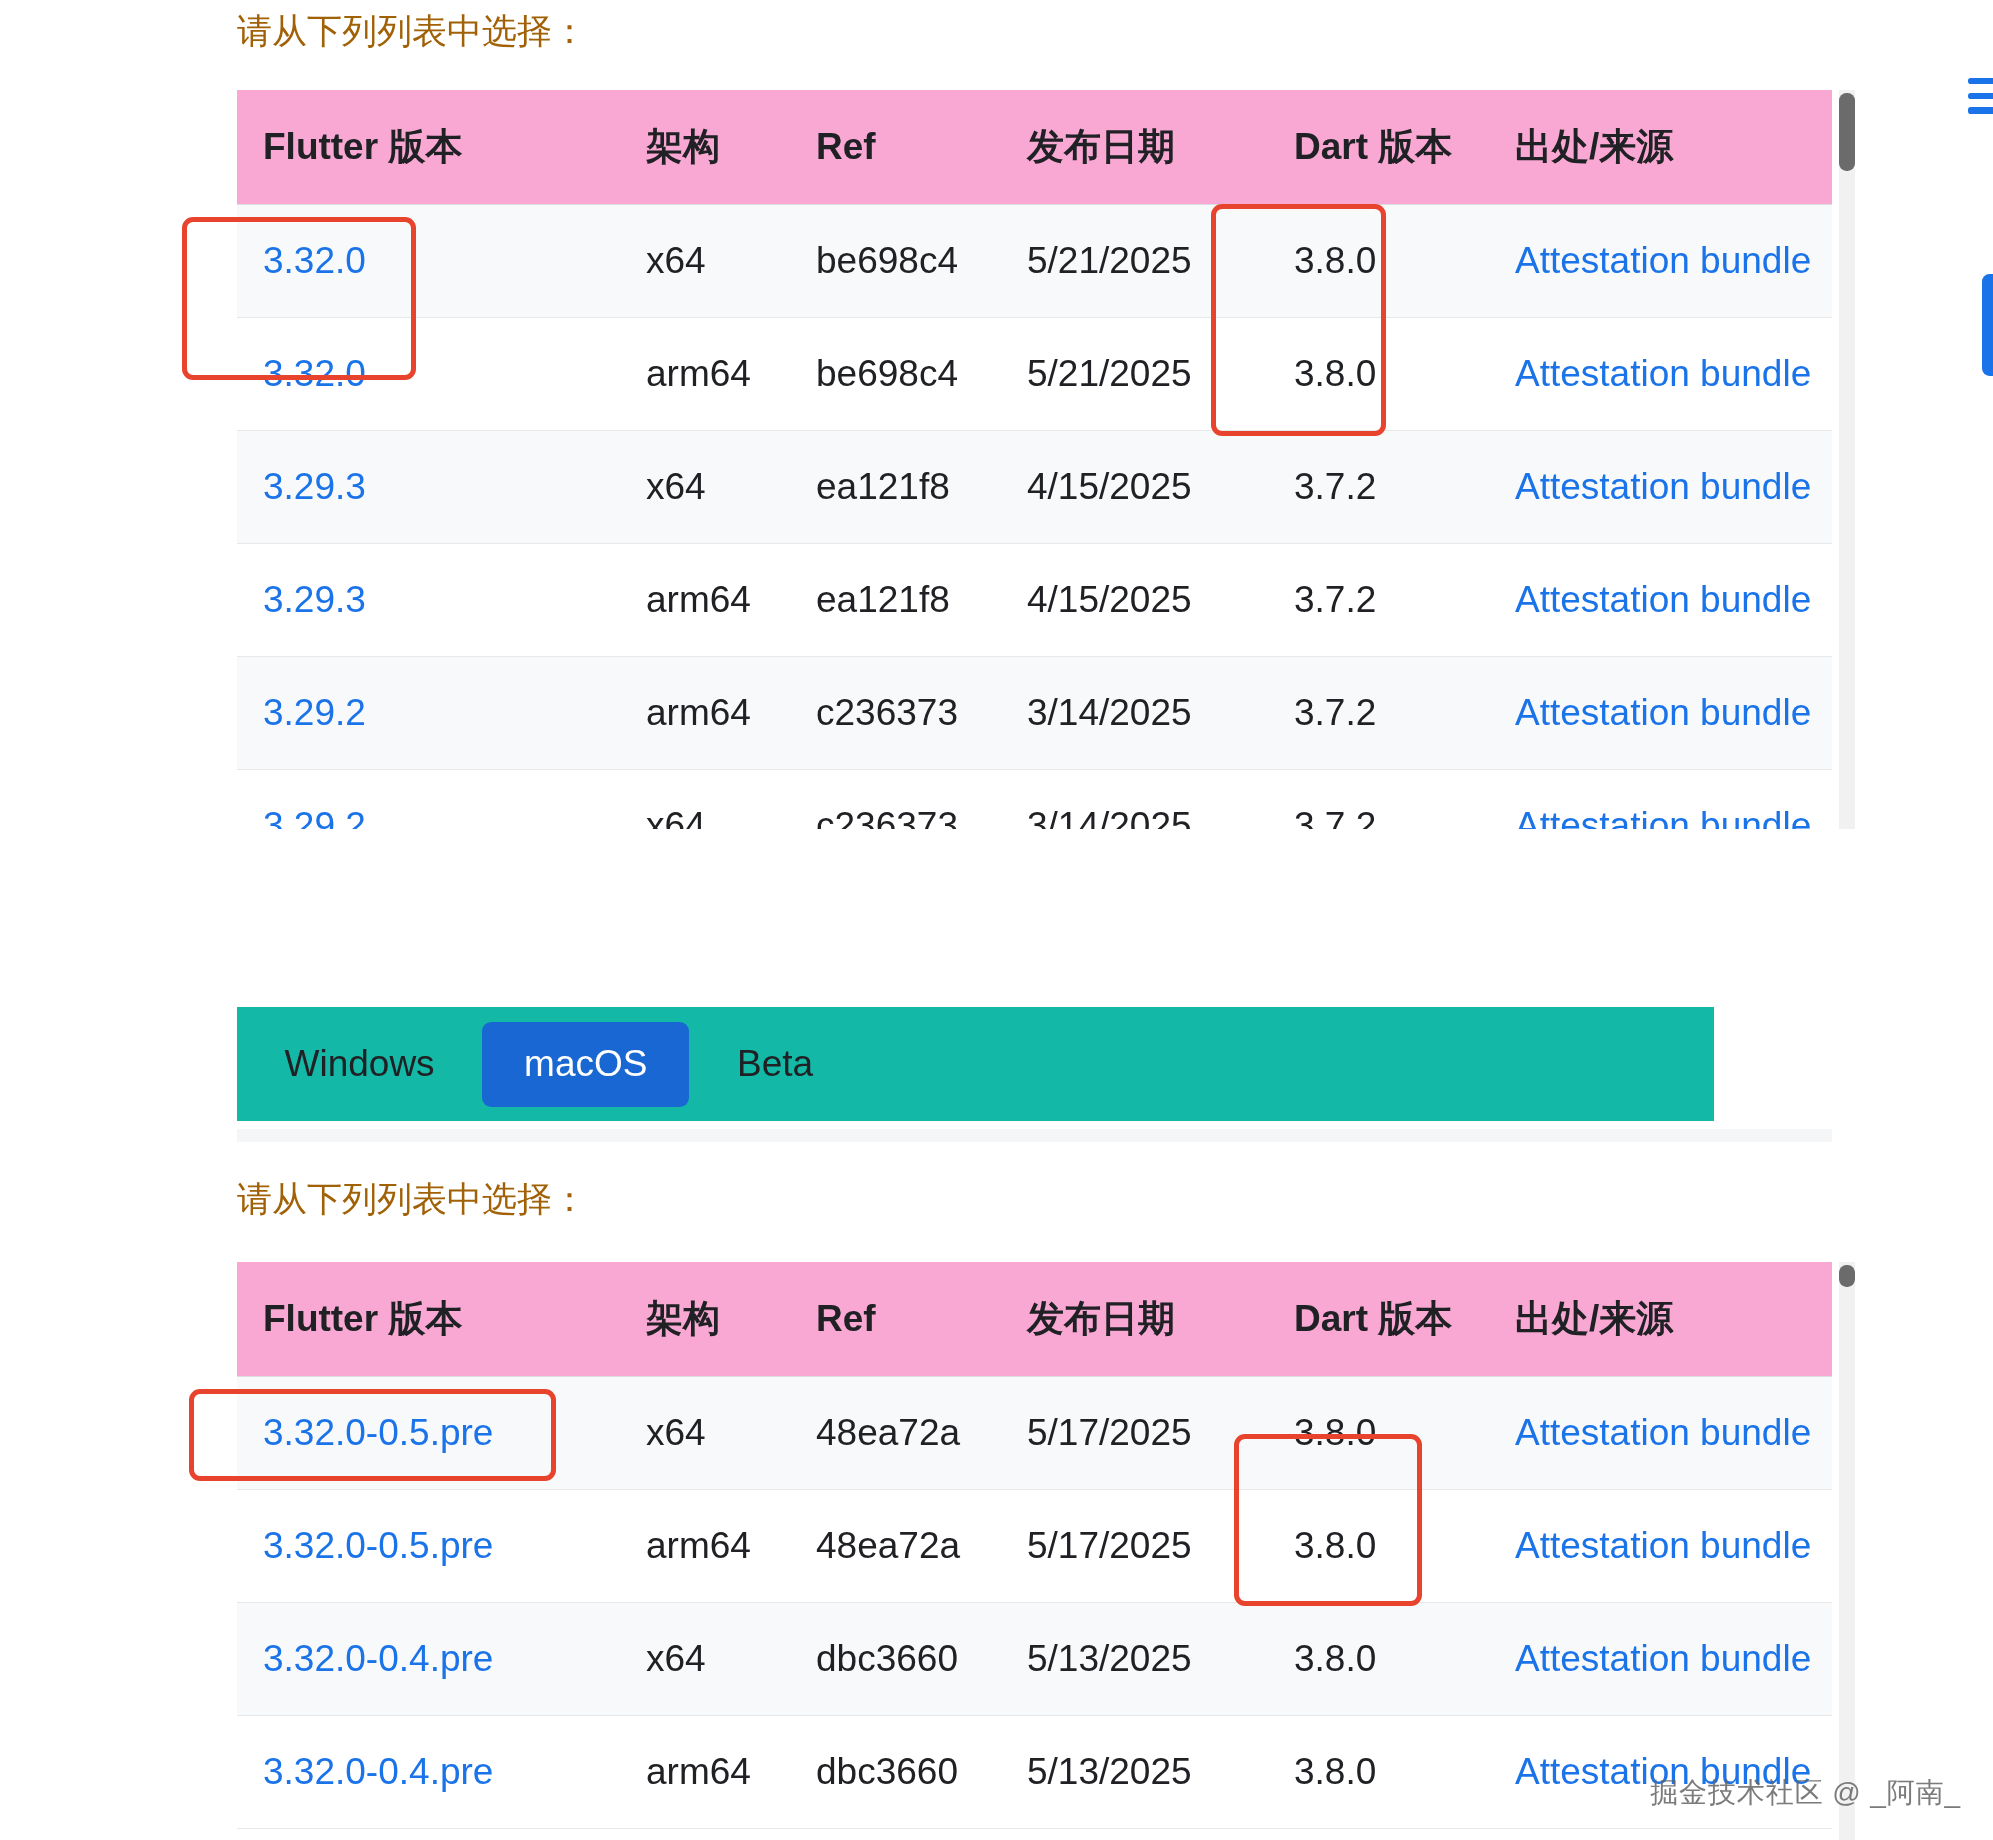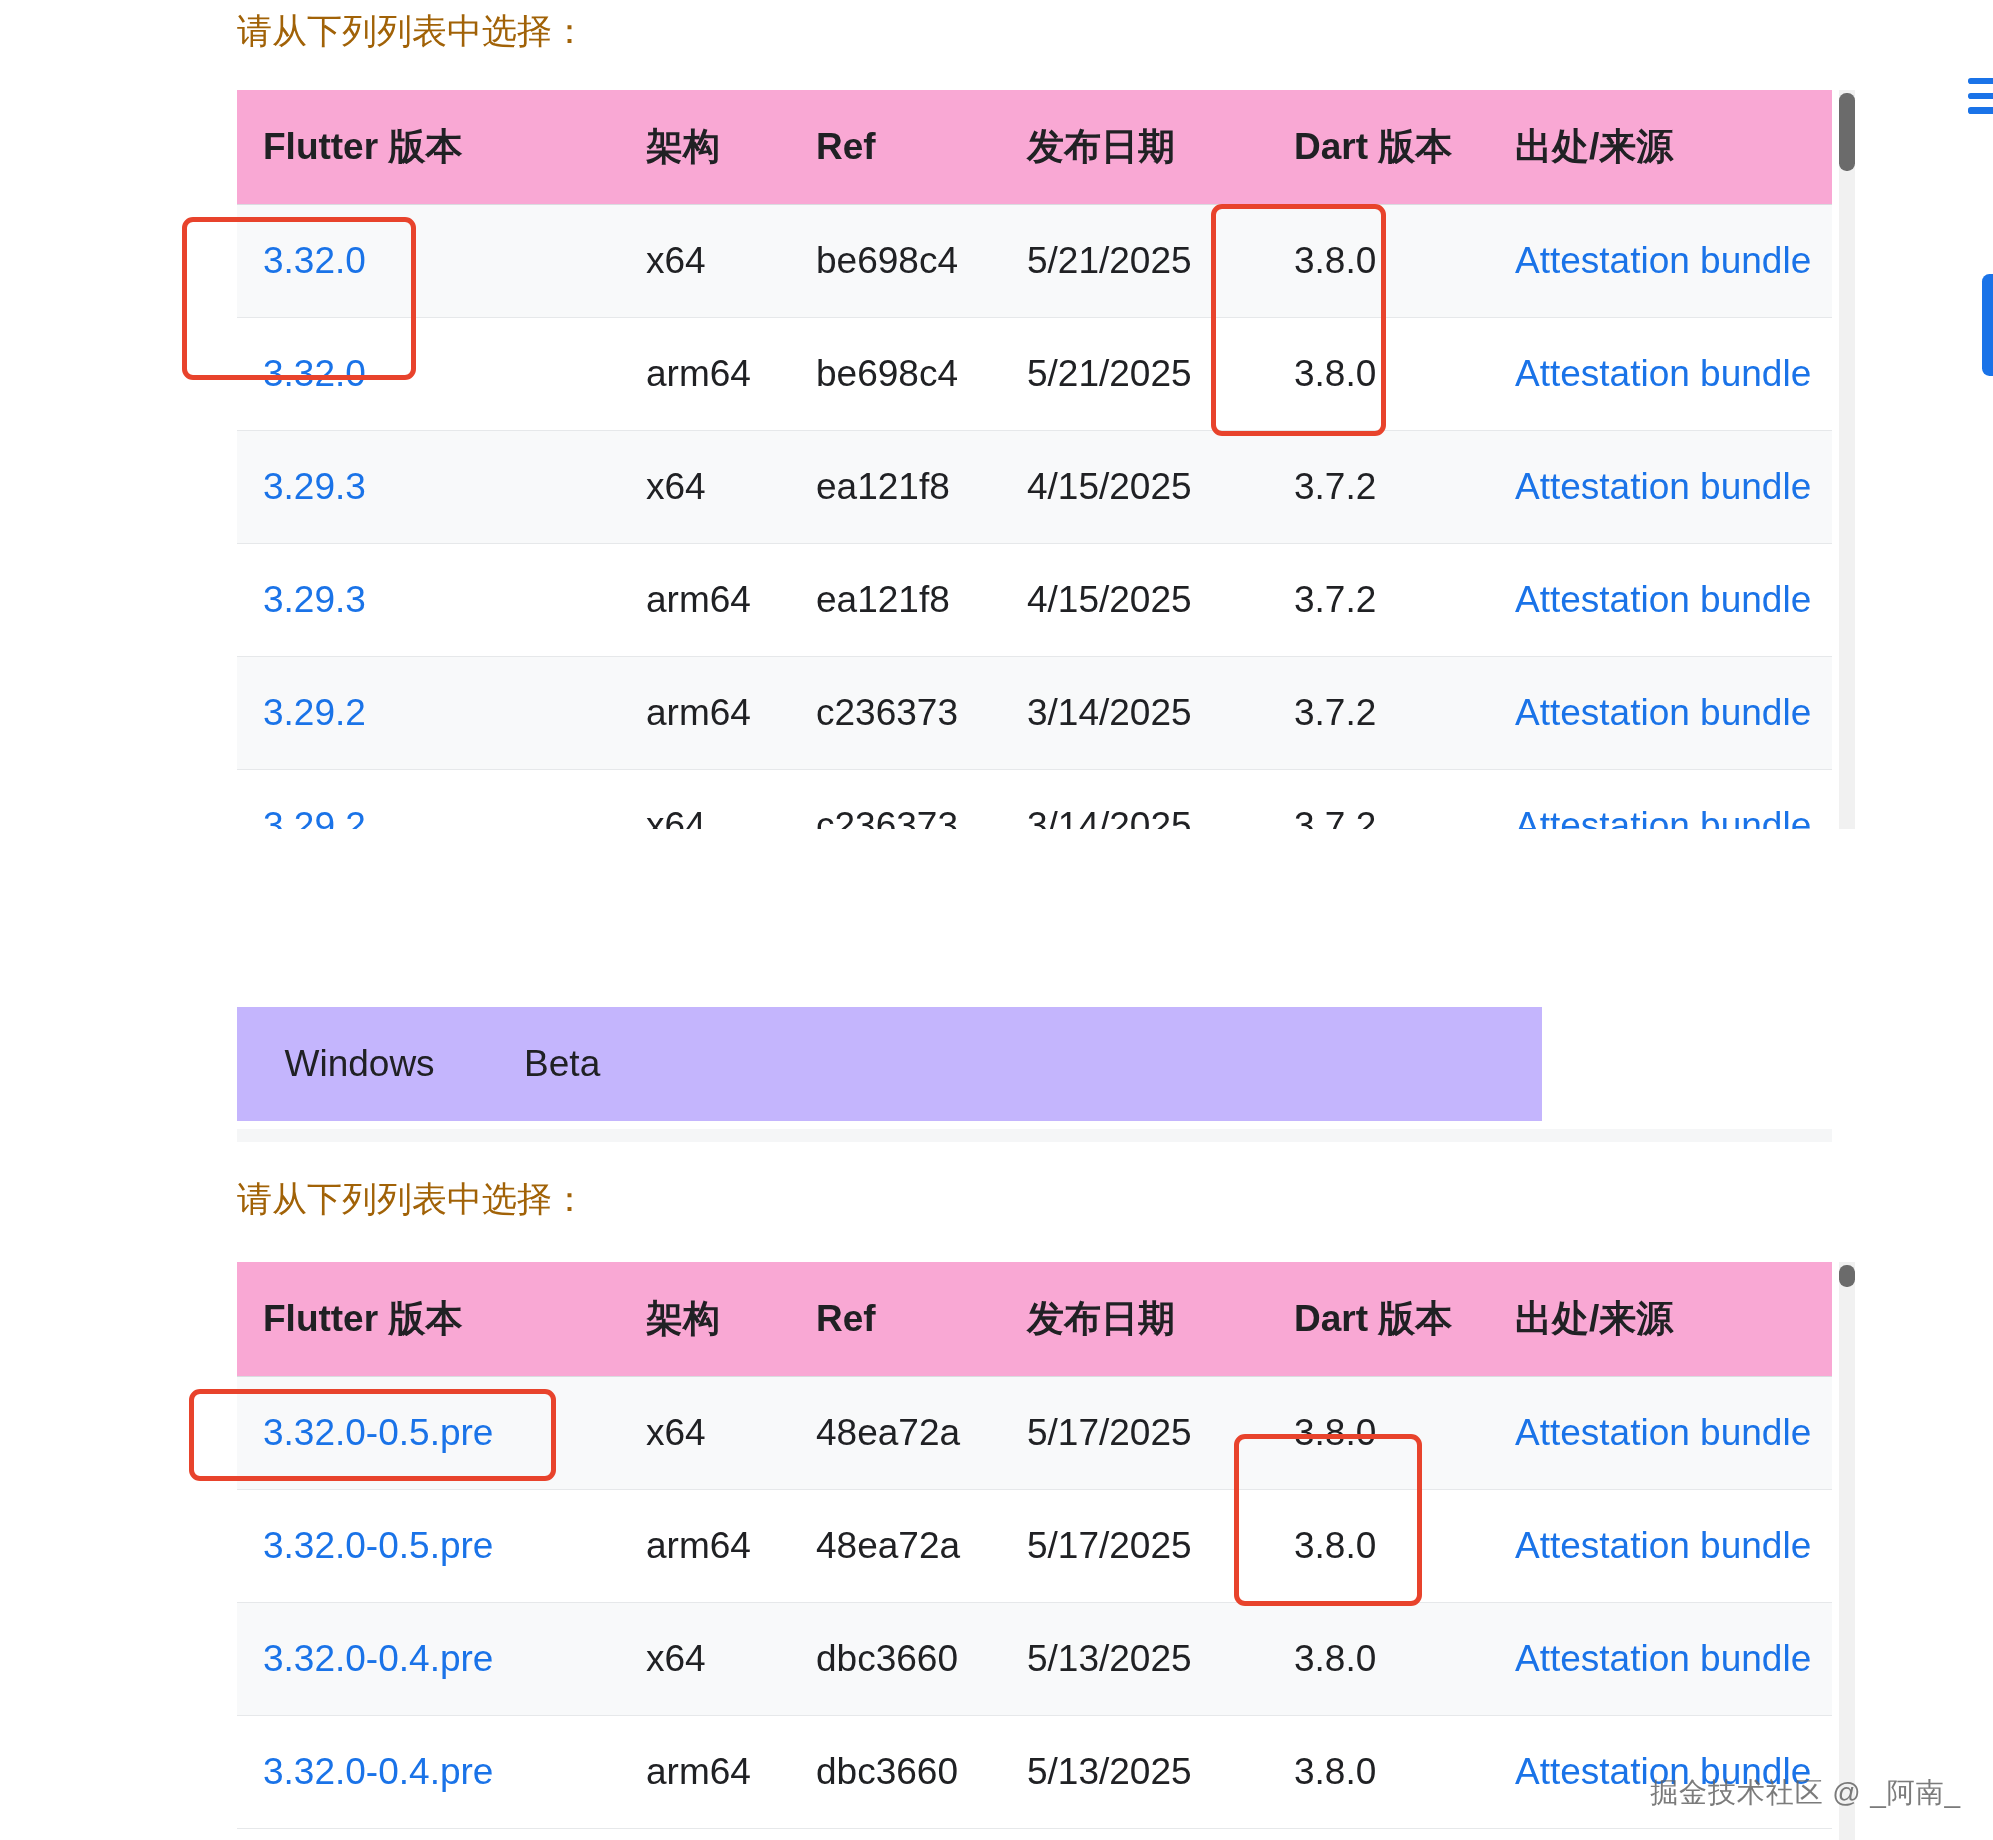--- a/index.html
+++ b/index.html
@@ -20,22 +20,22 @@
   thead tr { background:#f9a8d4; height:114px; }
   thead th { font-weight:bold; color:#202124; border-bottom:0.9px solid #dadce0; }
   tbody tr { height:113px; border-bottom:0.9px solid #e6e8ea; }
   tbody tr:nth-child(odd) { background:#f8f9fa; }
   tbody tr:nth-child(even) { background:#ffffff; }
   a.lnk { color:#1a73e8; text-decoration:none; }
 
   h1.beta-heading { position:absolute; left:235px; top:877px; font-size:66px; font-weight:500;
     color:#202124; letter-spacing:-0.9px; line-height:1.15; }
 
-  .tabbar { position:absolute; left:237px; top:1007px; width:1305px; height:114px;
-    background:#c4b5fd; display:flex; align-items:center; }
+  .tabbar { position:absolute; left:237px; top:1007px; width:1477px; height:114px;
+    background:#14b8a6; display:flex; align-items:center; }
   .tab { font-size:37px; color:#202124; padding:0 42px; height:85px; display:flex;
     align-items:center; border-radius:9.2px; margin-left:5.5px; cursor:pointer; }
   .tab.active { background:#1967d2; color:#ffffff; }
   .tabbar-underline { position:absolute; left:237px; top:1129px; width:1595px; height:13px;
     background:#f5f6f7; }
 
   .anno { position:absolute; border:5.5px solid #e8432c; border-radius:11px; pointer-events:none; }
   #anno-stable-version { left:182px;  top:217px;  width:234px; height:163px; }
   #anno-stable-dart    { left:1211px; top:204px;  width:175px; height:232px; }
   #anno-beta-version   { left:189px;  top:1389px; width:367px; height:92px; }
@@ -140,20 +140,21 @@
       </tbody>
     </table>
   </div>
   <div class="vtrack" id="stable-vtrack">
     <div class="vthumb" id="stable-vthumb"></div>
   </div>
 
 
   <div class="tabbar">
     <div class="tab">Windows</div>
+    <div class="tab active">macOS</div>
     <div class="tab">Beta</div>
   </div>
   <div class="tabbar-underline"></div>
 
   <p class="intro" id="intro-beta">请从下列列表中选择：</p>
 
   <div class="table-wrap" id="beta-table-wrap">
     <table>
       <colgroup>
         <col class="c-version">

